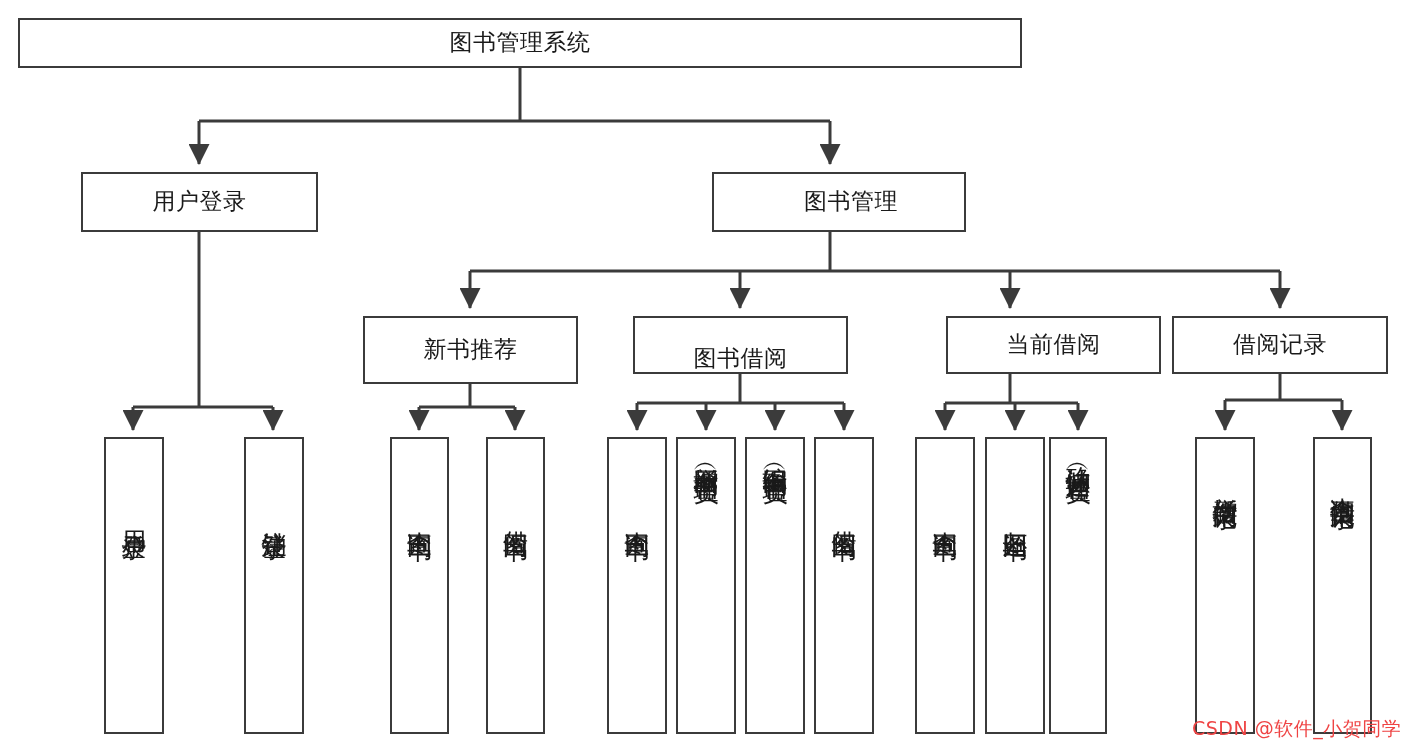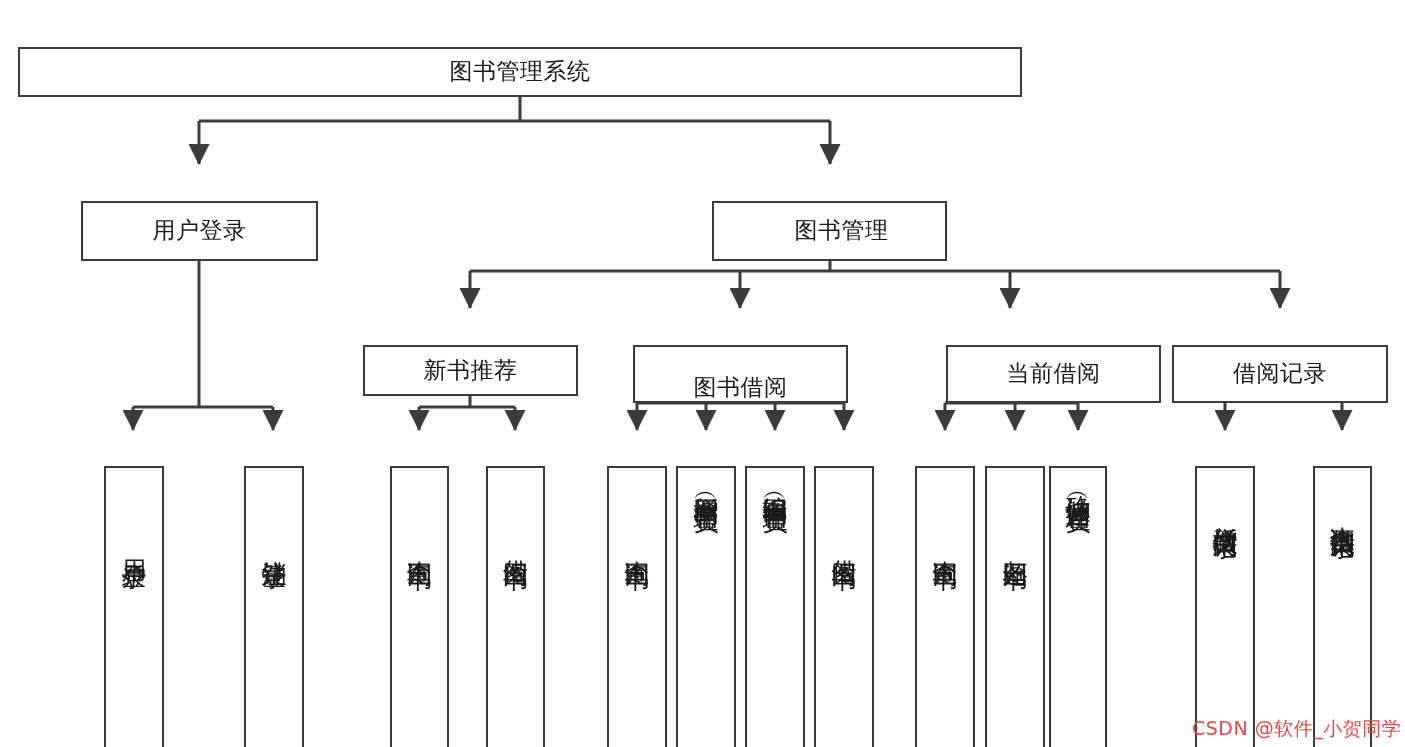--- a/index.html
+++ b/index.html
@@ -27,21 +27,20 @@
   }
   .node {
     position: absolute;
     box-sizing: border-box;
     background: #ffffff;
     border: 2px solid #3b3b3b;
     display: flex;
     align-items: center;
     justify-content: center;
     color: #1a1a1a;
-    margin-top: 29px;
   }
   .node-label {
     display: block;
     text-align: center;
     line-height: 1.18;
     white-space: nowrap;
   }
   .horiz .node-label {
     font-size: 23px;
     letter-spacing: 0.5px;
@@ -122,25 +121,25 @@
     </g>
   </svg>
 
   <div class="node horiz" style="left:18px; top:18px; width:1004px; height:50px;">
     <span class="node-label">图书管理系统</span>
   </div>
 
   <div class="node horiz" style="left:81px; top:172px; width:237px; height:60px;">
     <span class="node-label">用户登录</span>
   </div>
-  <div class="node horiz" style="left:712px; top:172px; width:235px; height:60px;padding-left:24px;">
+  <div class="node horiz" style="left:712px; top:172px; width:254px; height:60px;padding-left:24px;">
     <span class="node-label">图书管理</span>
   </div>
 
-  <div class="node horiz" style="left:363px; top:316px; width:215px; height:51px;">
+  <div class="node horiz" style="left:363px; top:316px; width:215px; height:68px;">
     <span class="node-label">新书推荐</span>
   </div>
   <div class="node horiz" style="left:633px; top:316px; width:215px; height:58px;align-items:flex-end;">
     <span class="node-label">图书借阅</span>
   </div>
   <div class="node horiz" style="left:946px; top:316px; width:215px; height:58px;">
     <span class="node-label">当前借阅</span>
   </div>
   <div class="node horiz" style="left:1172px; top:316px; width:216px; height:58px;">
     <span class="node-label">借阅记录</span>

